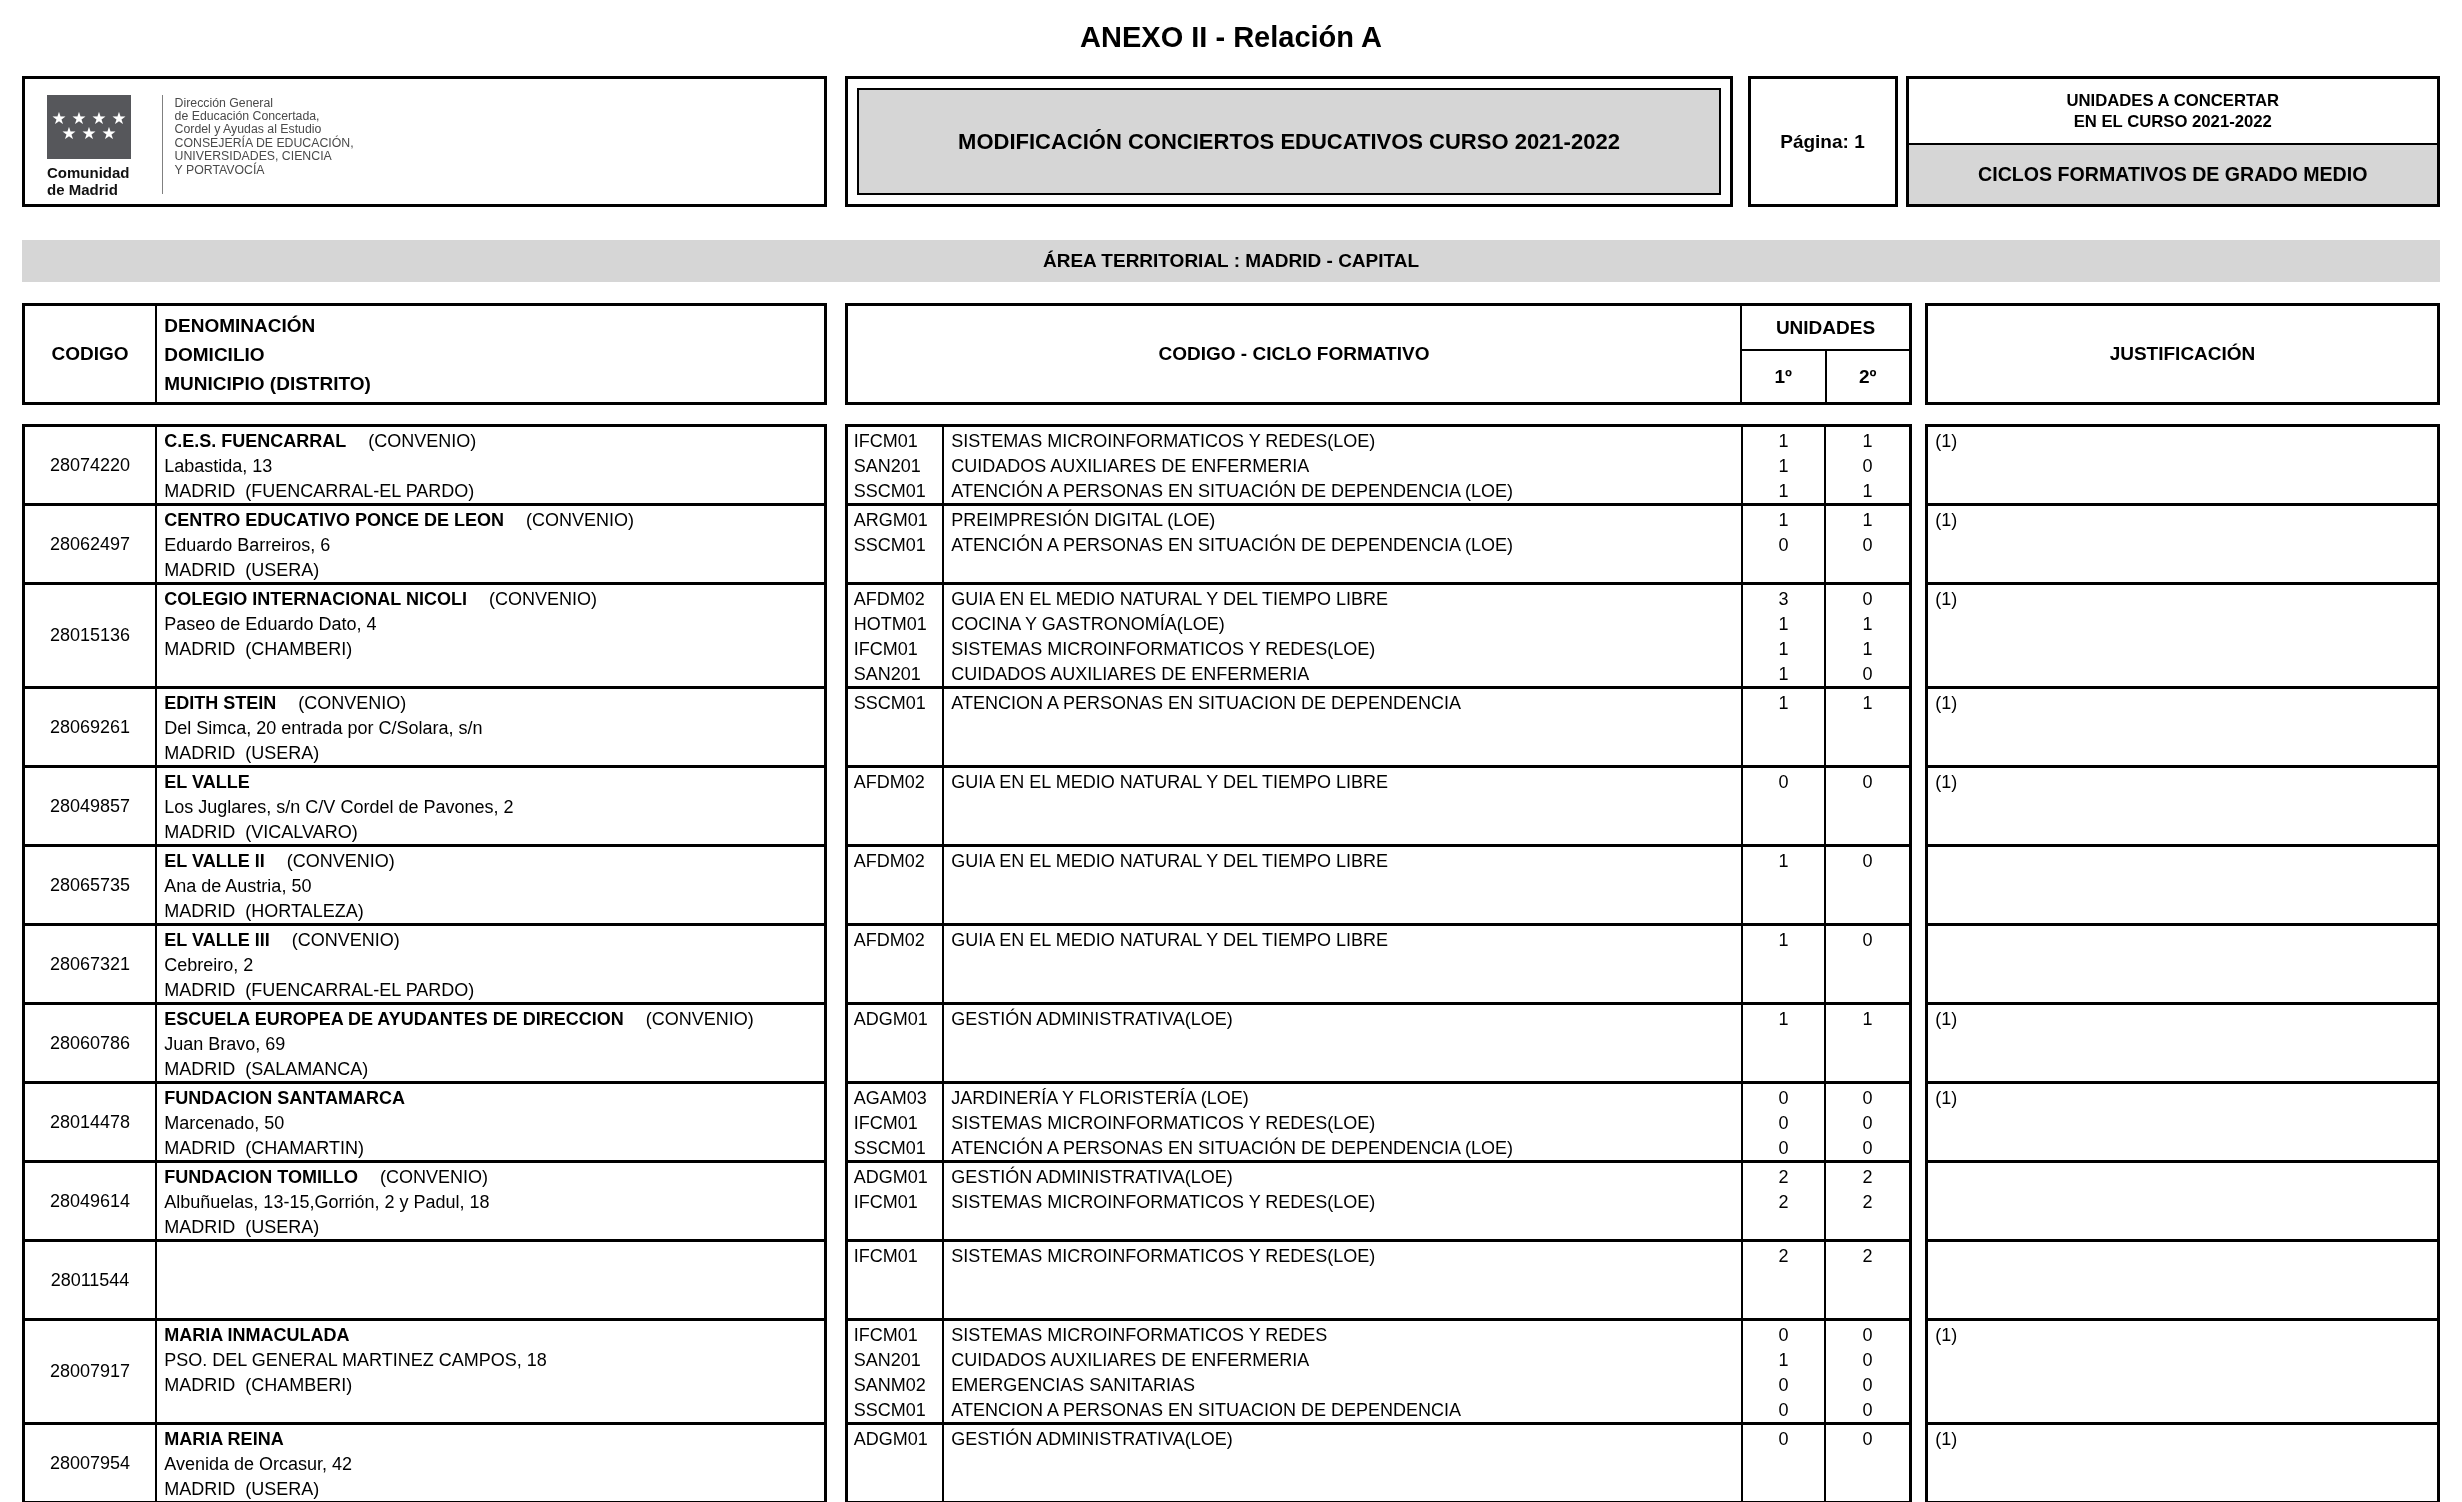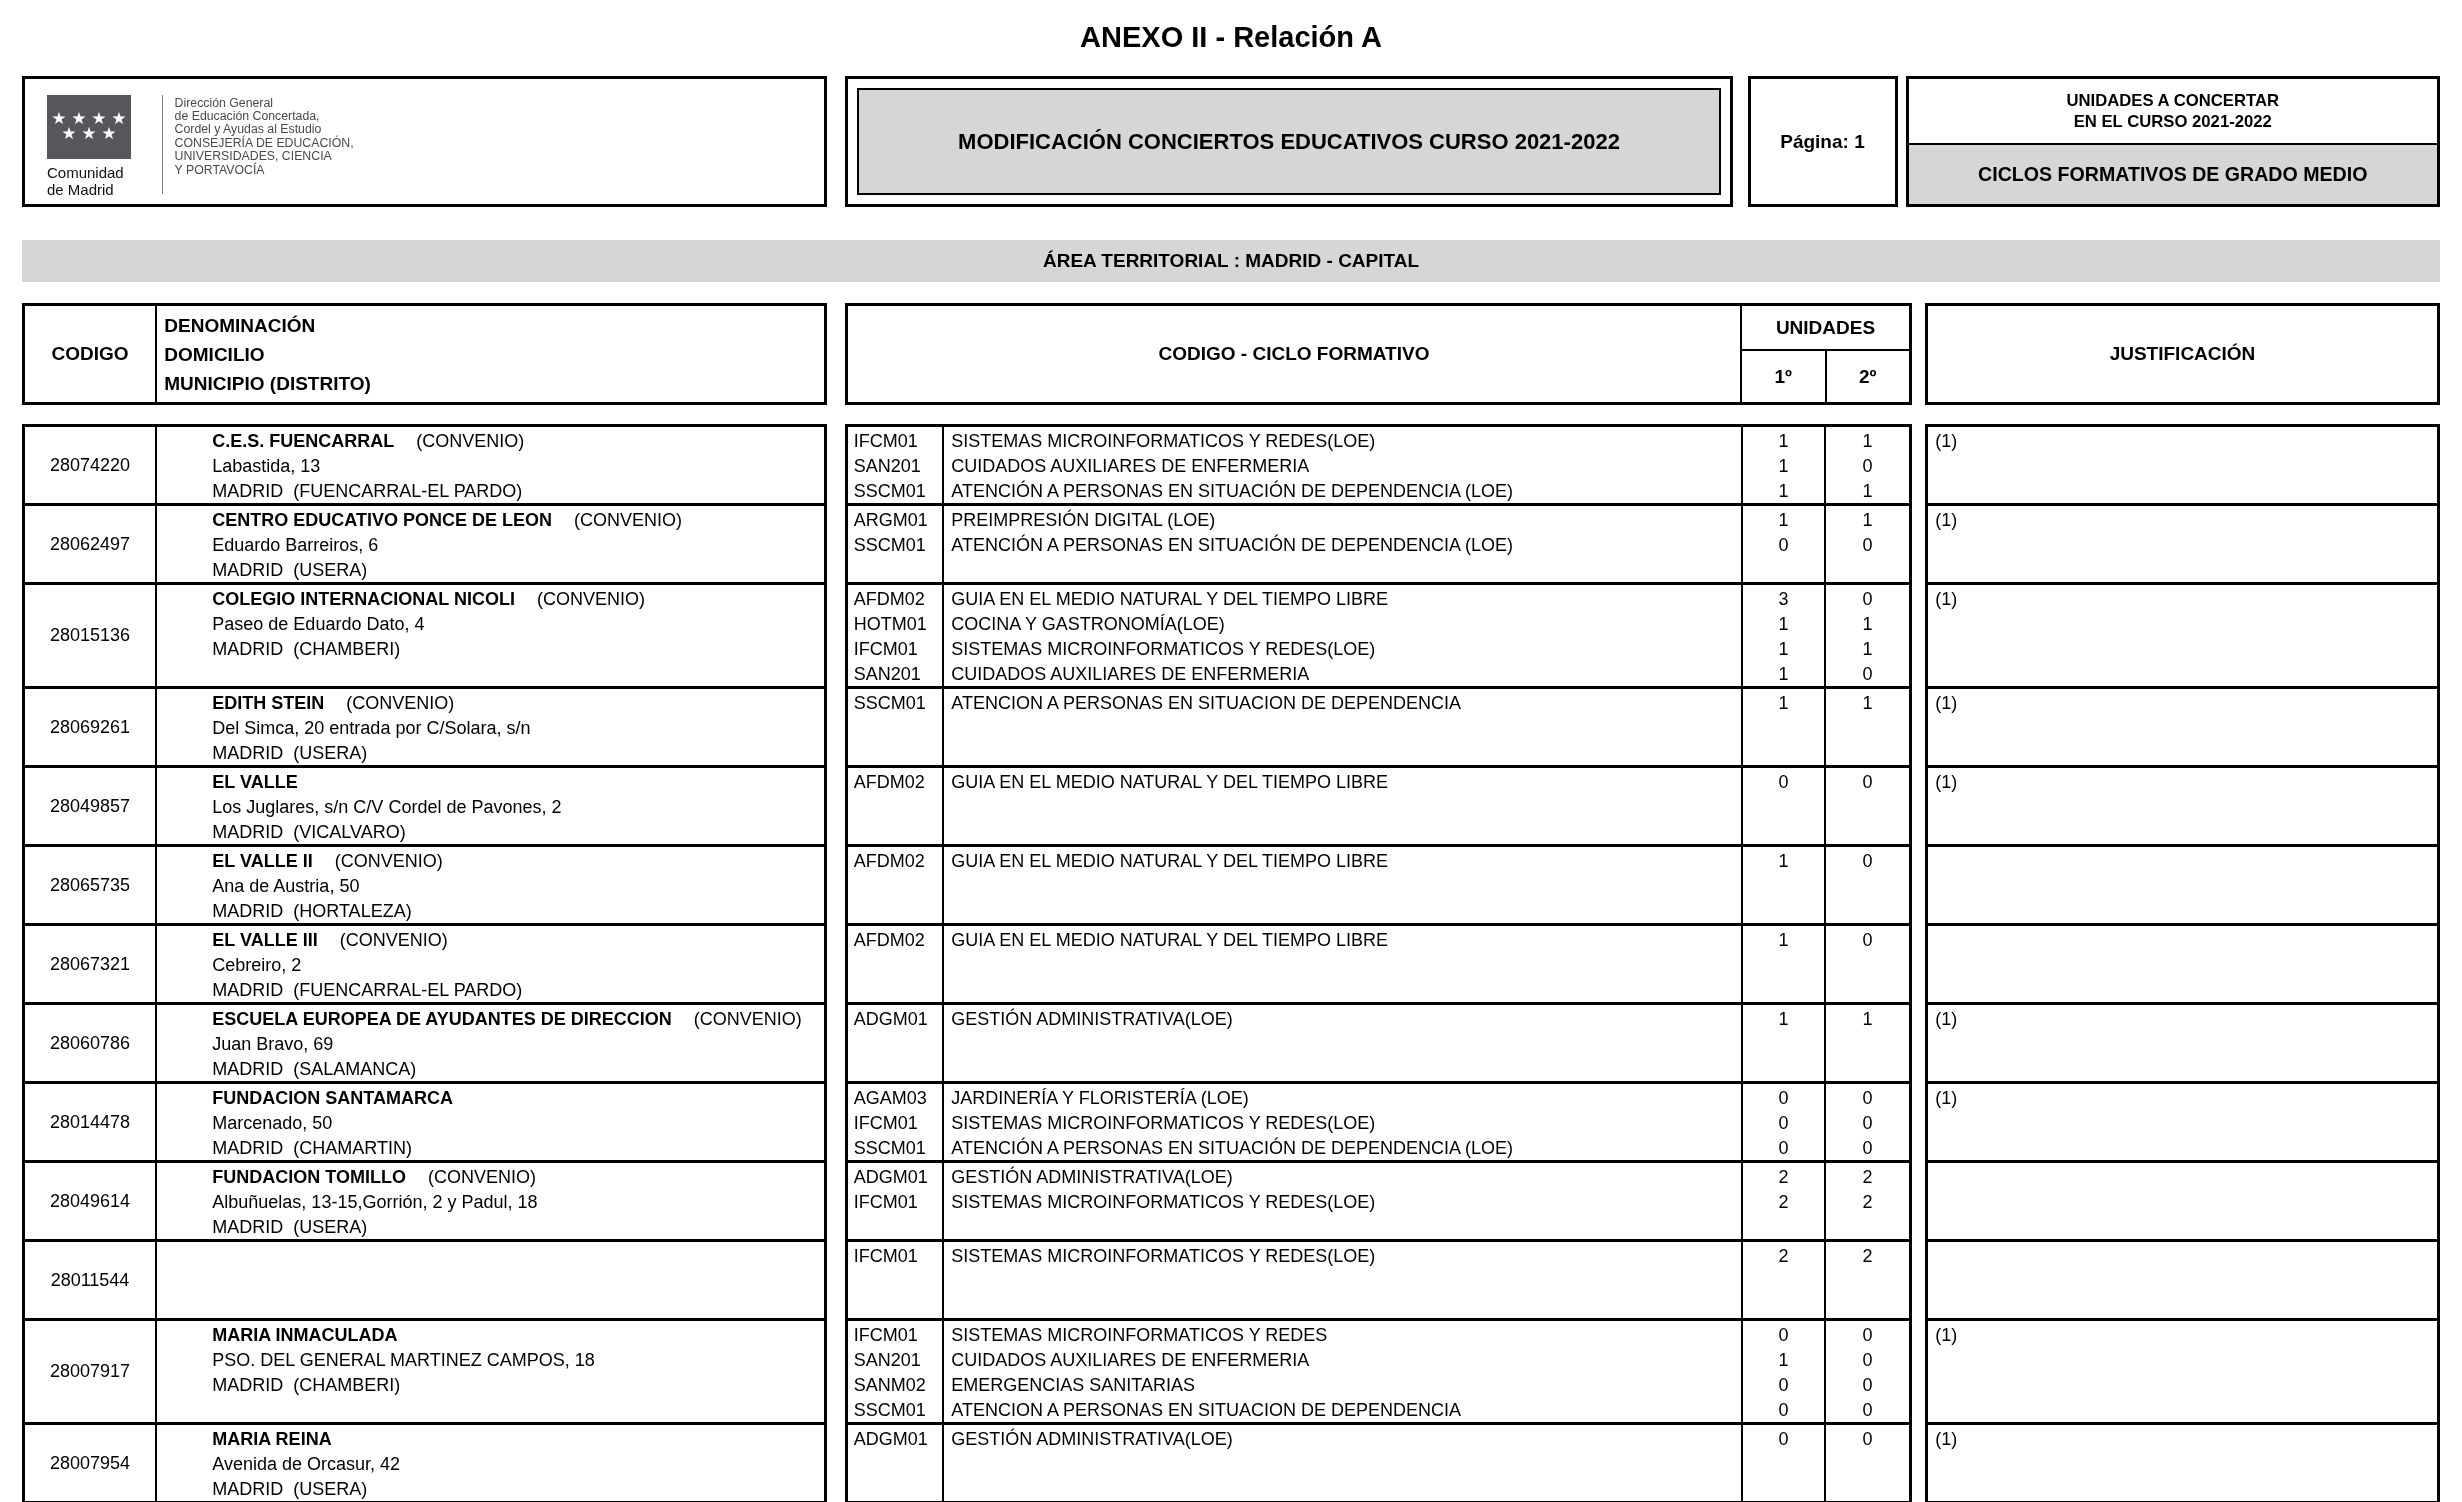--- a/index.html
+++ b/index.html
@@ -14,21 +14,21 @@
   
   .top-band { display:flex; margin:21px 22px 0 22px; height:131px; }
   .hbox { border:3.6px solid #000; background:#fff; }
   .logo-box { width:805px; display:flex; padding:16px 0 0 22px; }
   .flag-col { width:115px; flex:0 0 115px; }
   .flag { width:84px; height:64px; display:flex; flex-direction:column;
     align-items:center; justify-content:center; }
   .star-row { display:flex; gap:5px; height:17.4px; }
   .star-row.second { margin-top:-2.9px; }
   .star { color:#fff; font-size:16.7px; line-height:16.7px; }
-  .brand { font-weight:normal; font-size:15px; line-height:16.7px; margin-top:5.8px; color:#111; }
+  .brand { font-weight:bold; font-size:15px; line-height:16.7px; margin-top:5.8px; color:#111; }
   .logo-divider { width:0; border-left:1.5px solid #808080; height:99px; margin-right:11.6px; }
   .dept { padding-top:1.5px; font-size:12.3px; line-height:13.4px; color:#4a4a4a; }
   .title-box { width:888px; margin-left:18px; padding:8.7px; }
   .title-inner { width:100%; height:100%; border:2.2px solid #000; display:flex;
     align-items:center; justify-content:center; font-size:22px; font-weight:bold; text-align:center; }
   .page-box { width:150px; margin-left:14.5px; display:flex; align-items:center;
     justify-content:center; font-size:19px; font-weight:bold; }
   .units-box { flex:1; margin-left:8px; display:flex; flex-direction:column; }
   .units-top { flex:1.08; display:flex; flex-direction:column; align-items:center;
     justify-content:center; border-bottom:2.9px solid #000; font-size:16.7px;
@@ -59,21 +59,21 @@
     justify-content:center; font-size:19px; font-weight:bold; }
   
   .tbody { margin:19px 22px 0 22px; }
   .body-row { display:flex; }
   .chunk { border-left:3.6px solid #000; border-right:3.6px solid #000;
     border-bottom:3.6px solid #000; background:#fff; height:100%; }
   .body-row.first .chunk { border-top:3.6px solid #000; }
   .chunk-left { width:805px; flex:0 0 805px; display:flex; }
   .bc-codigo { width:132px; flex:0 0 132px; border-right:2.2px solid #000; display:flex;
     align-items:center; justify-content:center; font-size:18px; }
-  .bc-denom { flex:1; padding:1.5px 0 0 7.3px; font-size:18px; overflow:hidden;margin-left:48px; }
+  .bc-denom { flex:1; padding:1.5px 0 0 7.3px; font-size:18px; overflow:hidden; }
   .gap25 { width:18px; flex:0 0 18px; }
   .gap18 { width:13px; flex:0 0 13px; }
   .chunk-mid { width:1067px; flex:0 0 1067px; display:flex; }
   .bc-code { width:96px; flex:0 0 96px; border-right:2.2px solid #000;
     padding:1.5px 0 0 5.8px; font-size:18px; }
   .bc-cname { flex:1; border-right:2.2px solid #000; padding:1.5px 0 0 7.3px;
     font-size:18px; overflow:hidden; }
   .bc-u { width:83px; flex:0 0 83px; text-align:center; font-size:18px; padding-top:1.5px; }
   .bc-u.first { border-right:2.2px solid #000; }
   .chunk-just { flex:1; padding:1.5px 0 0 7.3px; font-size:18px; }

